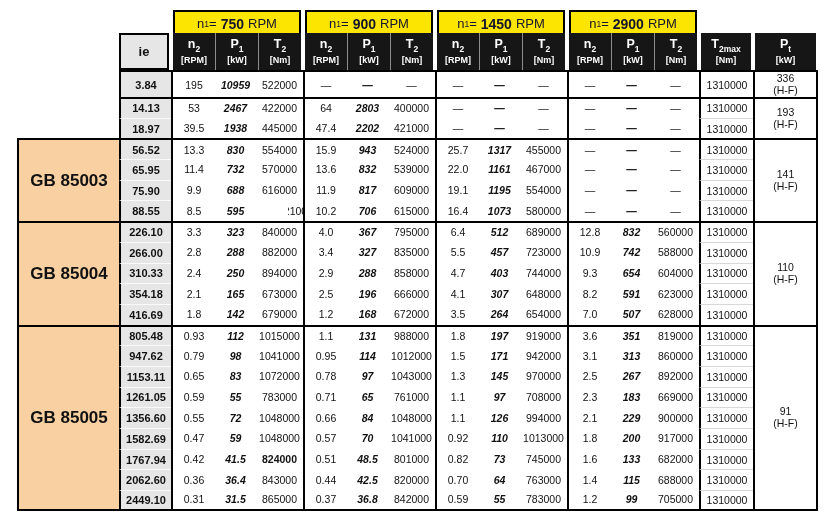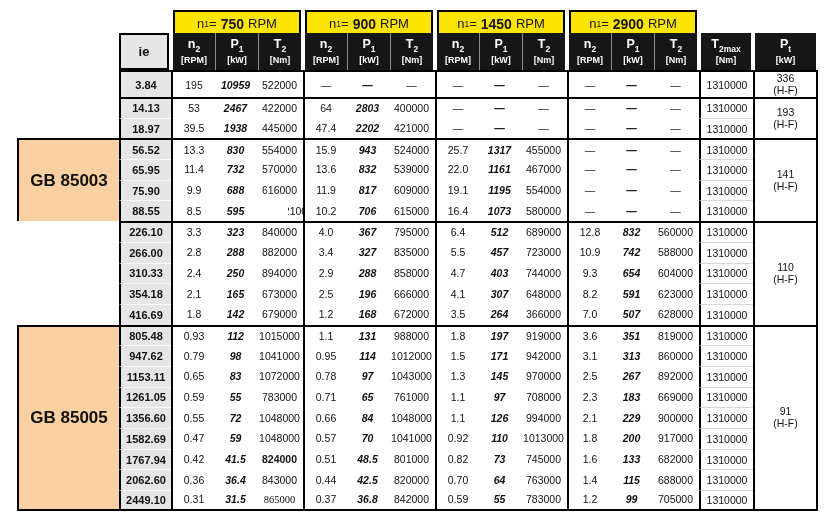--- a/index.html
+++ b/index.html
@@ -283,20 +283,21 @@
     <div class="cell n2" style="grid-area: 9 / 6;">10.2</div>
     <div class="cell p1" style="grid-area: 9 / 7;">706</div>
     <div class="cell t2" style="grid-area: 9 / 8;">615000</div>
     <div class="cell n2" style="grid-area: 9 / 9;">16.4</div>
     <div class="cell p1" style="grid-area: 9 / 10;">1073</div>
     <div class="cell t2" style="grid-area: 9 / 11;">580000</div>
     <div class="cell n2 dash" style="grid-area: 9 / 12;">—</div>
     <div class="cell p1 dash" style="grid-area: 9 / 13;">—</div>
     <div class="cell t2 dash" style="grid-area: 9 / 14;">—</div>
     <div class="cell t2max t2max-sep" style="grid-area: 9 / 15;">1310000</div>
+    <div class="cell model sec-top" style="grid-area: 10 / 1 / span 5;">GB 85004</div>
     <div class="cell pt sec-top" style="grid-area: 10 / 16 / span 5;">
       <div>110</div>
       <div>(H-F)</div>
     </div>
     <div class="cell ie sec-top" style="grid-area: 10 / 2;">226.10</div>
     <div class="cell n2 sec-top" style="grid-area: 10 / 3;">3.3</div>
     <div class="cell p1 sec-top" style="grid-area: 10 / 4;">323</div>
     <div class="cell t2 sec-top" style="grid-area: 10 / 5;">840000</div>
     <div class="cell n2 sec-top" style="grid-area: 10 / 6;">4.0</div>
     <div class="cell p1 sec-top" style="grid-area: 10 / 7;">367</div>
@@ -352,21 +353,21 @@
     <div class="cell t2max t2max-sep" style="grid-area: 13 / 15;">1310000</div>
     <div class="cell ie ie-sep" style="grid-area: 14 / 2;">416.69</div>
     <div class="cell n2" style="grid-area: 14 / 3;">1.8</div>
     <div class="cell p1" style="grid-area: 14 / 4;">142</div>
     <div class="cell t2" style="grid-area: 14 / 5;">679000</div>
     <div class="cell n2" style="grid-area: 14 / 6;">1.2</div>
     <div class="cell p1" style="grid-area: 14 / 7;">168</div>
     <div class="cell t2" style="grid-area: 14 / 8;">672000</div>
     <div class="cell n2" style="grid-area: 14 / 9;">3.5</div>
     <div class="cell p1" style="grid-area: 14 / 10;">264</div>
-    <div class="cell t2" style="grid-area: 14 / 11;">366000</div>
+    <div class="cell t2" style="grid-area: 14 / 11;">654000</div>
     <div class="cell n2" style="grid-area: 14 / 12;">7.0</div>
     <div class="cell p1" style="grid-area: 14 / 13;">507</div>
     <div class="cell t2" style="grid-area: 14 / 14;">628000</div>
     <div class="cell t2max t2max-sep" style="grid-area: 14 / 15;">1310000</div>
     <div class="cell model sec-top sec-bottom" style="grid-area: 15 / 1 / span 9;">GB 85005</div>
     <div class="cell pt sec-top sec-bottom" style="grid-area: 15 / 16 / span 9;">
       <div>91</div>
       <div>(H-F)</div>
     </div>
     <div class="cell ie sec-top" style="grid-area: 15 / 2;">805.48</div>
@@ -477,21 +478,21 @@
     <div class="cell n2" style="grid-area: 22 / 9;">0.70</div>
     <div class="cell p1" style="grid-area: 22 / 10;">64</div>
     <div class="cell t2" style="grid-area: 22 / 11;">763000</div>
     <div class="cell n2" style="grid-area: 22 / 12;">1.4</div>
     <div class="cell p1" style="grid-area: 22 / 13;">115</div>
     <div class="cell t2" style="grid-area: 22 / 14;">688000</div>
     <div class="cell t2max t2max-sep" style="grid-area: 22 / 15;">1310000</div>
     <div class="cell ie sec-bottom ie-sep" style="grid-area: 23 / 2;">2449.10</div>
     <div class="cell n2 sec-bottom" style="grid-area: 23 / 3;">0.31</div>
     <div class="cell p1 sec-bottom" style="grid-area: 23 / 4;">31.5</div>
-    <div class="cell t2 sec-bottom" style="grid-area: 23 / 5; font-family: Liberation Serif, serif;">865000</div>
+    <div class="cell t2 sec-bottom" style="grid-area: 23 / 5;">865000</div>
     <div class="cell n2 sec-bottom" style="grid-area: 23 / 6;">0.37</div>
     <div class="cell p1 sec-bottom" style="grid-area: 23 / 7;">36.8</div>
     <div class="cell t2 sec-bottom" style="grid-area: 23 / 8;">842000</div>
     <div class="cell n2 sec-bottom" style="grid-area: 23 / 9;">0.59</div>
     <div class="cell p1 sec-bottom" style="grid-area: 23 / 10;">55</div>
     <div class="cell t2 sec-bottom" style="grid-area: 23 / 11;">783000</div>
     <div class="cell n2 sec-bottom" style="grid-area: 23 / 12;">1.2</div>
     <div class="cell p1 sec-bottom" style="grid-area: 23 / 13;">99</div>
     <div class="cell t2 sec-bottom" style="grid-area: 23 / 14;">705000</div>
     <div class="cell t2max sec-bottom t2max-sep" style="grid-area: 23 / 15;">1310000</div>

